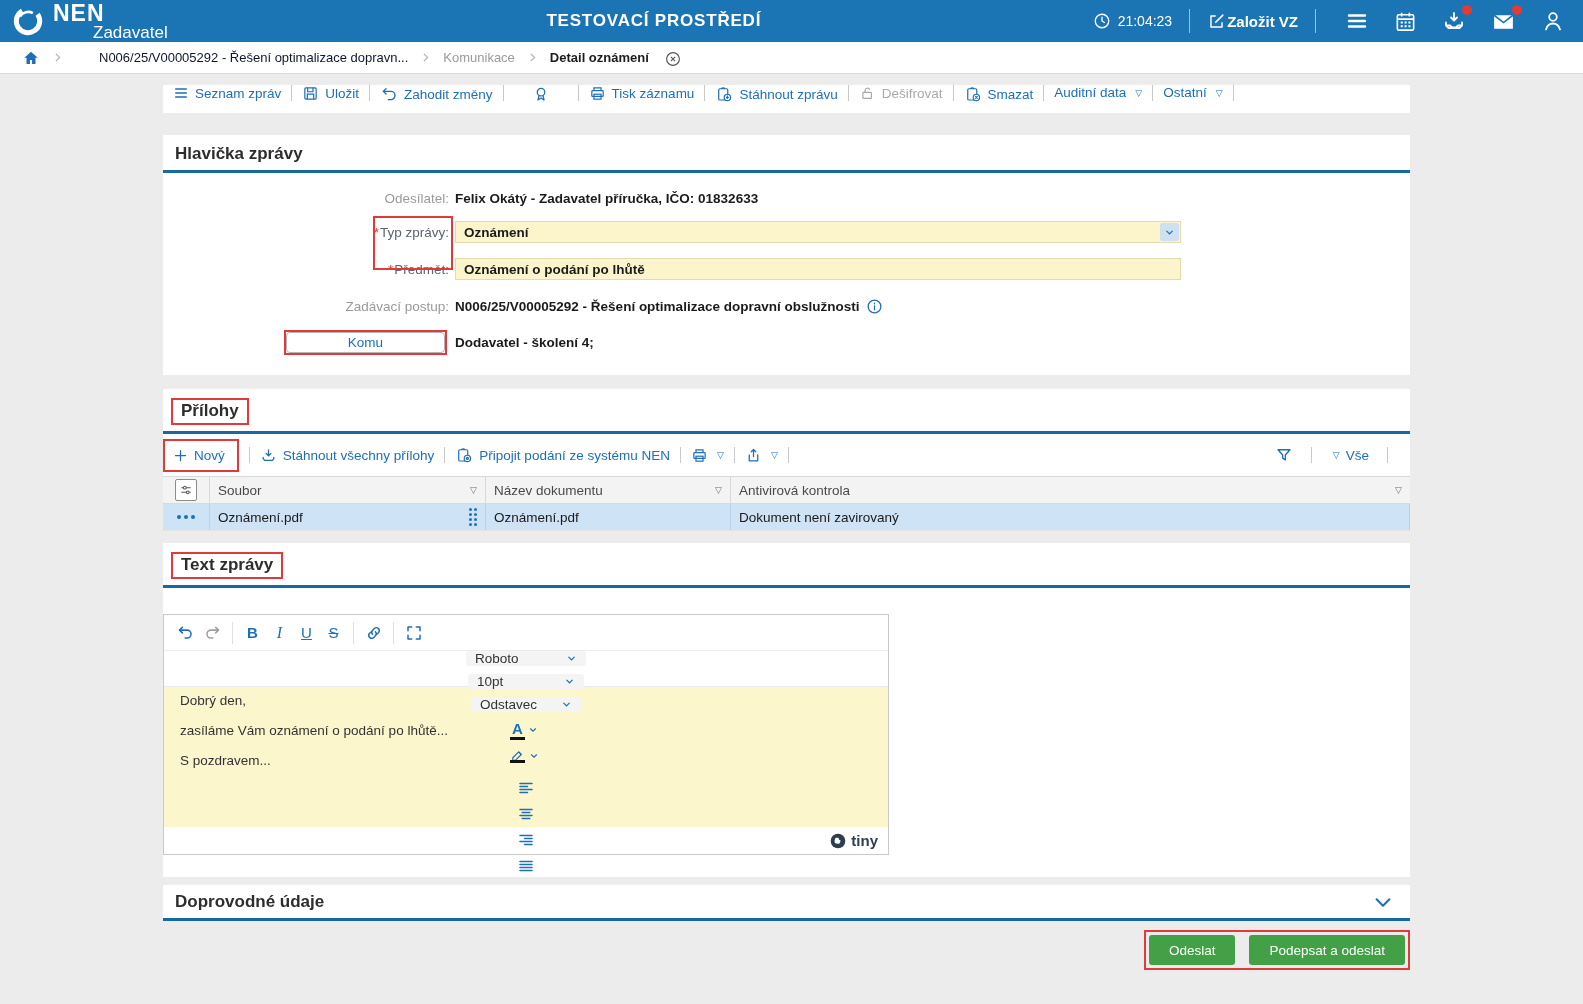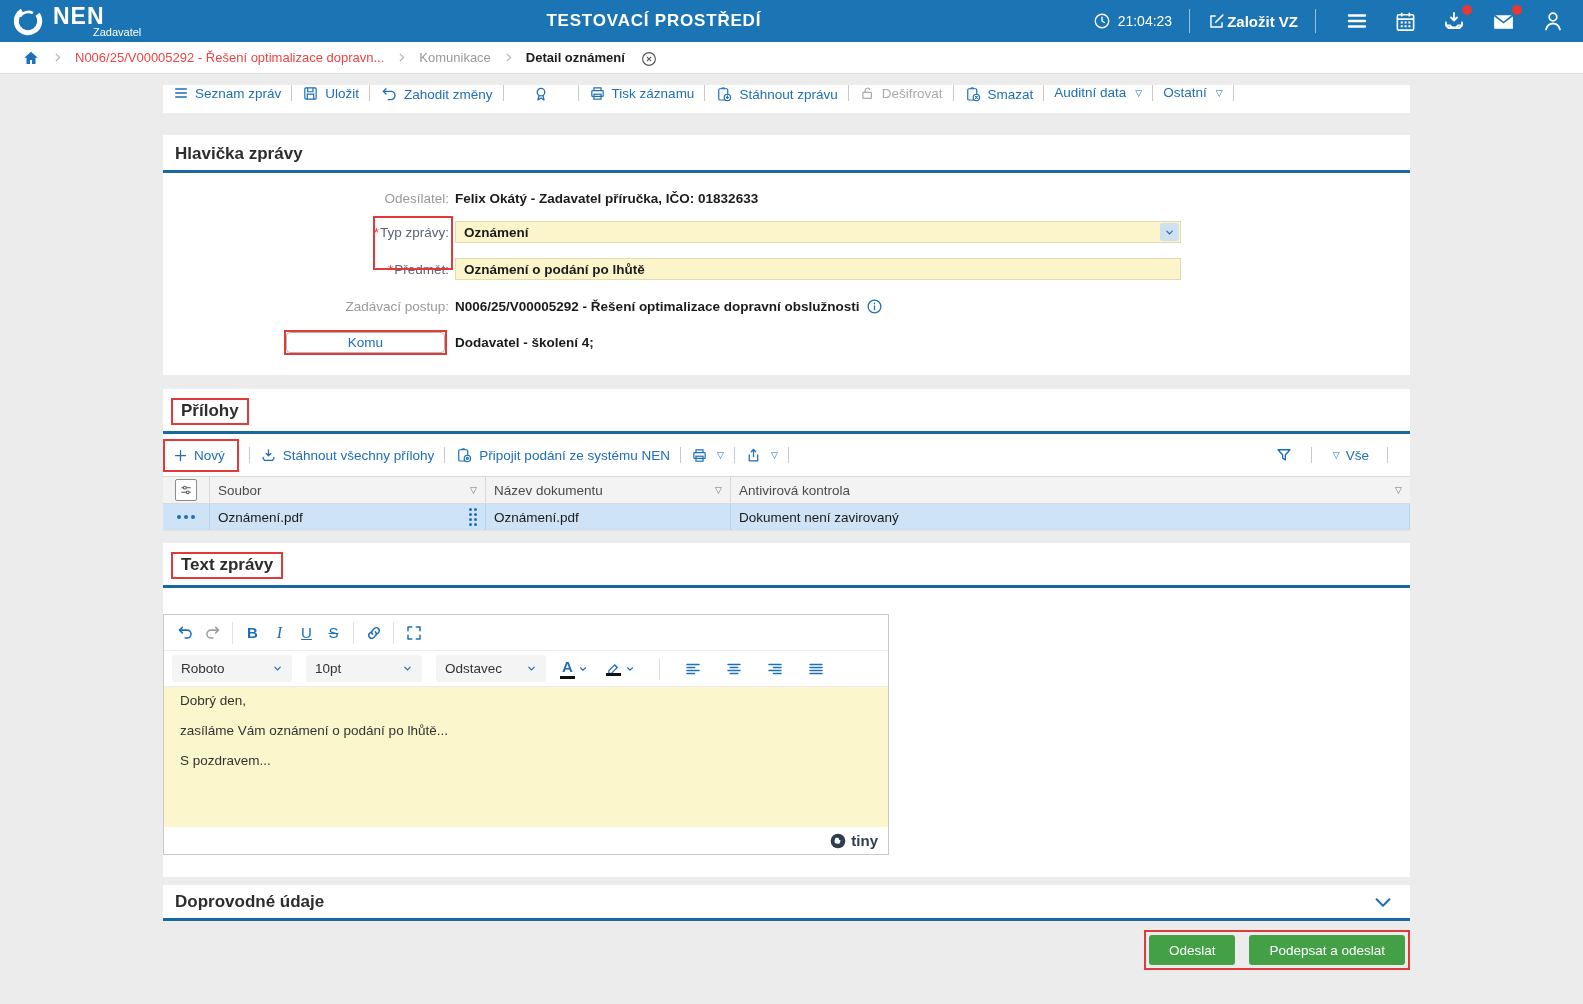--- a/index.html
+++ b/index.html
@@ -10,33 +10,33 @@
     font-size:13.5px; color:#222; overflow:hidden;
   }
   .icon { display:inline-flex; align-items:center; justify-content:center; flex:none; }
   .icon svg { display:block; }
 
   
   .topbar { height:42px; background:#1b74b4; color:#fff; display:flex; align-items:center; padding:0 18px 0 10px; }
   .brand { display:flex; align-items:center; gap:7px; width:205px; }
   .brand-text { display:flex; flex-direction:column; line-height:1; }
   .brand-name { font-size:23px; font-weight:bold; letter-spacing:1px; }
-  .brand-sub { font-size:11px; margin-left:40px; margin-top:-1px; }
+  .brand-sub { font-size:17px; margin-left:40px; margin-top:-1px; }
   .env-title { flex:1; text-align:center; font-size:17px; font-weight:bold; letter-spacing:.8px; }
   .tb-right { display:flex; align-items:center; gap:13px; }
   .tb-time { display:flex; align-items:center; gap:7px; font-size:14px; }
   .tb-sep { width:1px; height:24px; background:rgba(255,255,255,.55); margin:0 4px; }
   .tb-create { display:flex; align-items:center; gap:1px; font-size:15px; font-weight:bold; cursor:pointer; }
   .tb-iconbtn { position:relative; cursor:pointer; display:inline-flex; margin-left:12px; }
   .badge-dot { position:absolute; top:-4px; right:-6px; width:10px; height:10px; border-radius:50%; background:#e53935; }
 
   
   .breadcrumb { height:32px; background:#fff; border-bottom:1px solid #dcdcdc; display:flex; align-items:center; padding-left:22px; gap:11px; font-size:13px; }
   .crumb-sep { color:#b3b3b3; }
-  .crumb-first { color:#ef4444; cursor:pointer; }
+  .crumb-first { color:#0f172a; cursor:pointer;margin-left:24px; }
   .crumb-mid { color:#9a9a9a; cursor:pointer; }
   .crumb-cur { color:#1c1c1c; font-weight:bold; }
   .crumb-close { color:#555; cursor:pointer; margin-left:4px; margin-top:2px; }
 
   
   .content { width:1247px; margin-left:163px; }
   .panel { background:#fff; }
 
   
   .cmd-toolbar { margin-top:11px; height:28px; display:flex; align-items:flex-start; padding:0 10px; color:#1d6fb8; }
@@ -92,21 +92,21 @@
   .editor-row .f-label { padding-top:8px; }
   .editor { width:726px; border:1px solid #c9c9c9; background:#fff; }
   .ed-tb1 { height:36px; display:flex; align-items:center; padding:0 8px; border-bottom:1px solid #ececec; }
   .ed-btn { width:27px; height:27px; display:flex; align-items:center; justify-content:center; color:#1d6fb8; cursor:pointer; border-radius:3px; font-size:15px; }
   .ed-btn.gray { color:#9e9e9e; }
   .ed-sep { width:1px; height:22px; background:#e0e0e0; margin:0 6px; }
   .fmt-B { font-weight:bold; }
   .fmt-I { font-style:italic; font-family:"Liberation Serif", serif; font-size:16px; }
   .fmt-U { text-decoration:underline; }
   .fmt-S { text-decoration:line-through; }
-  .ed-tb2 { height:36px; display:flex; align-items:center; padding:0 8px; gap:14px; border-bottom:1px solid #ececec; }
+  .ed-tb2 { height:36px; display:flex; align-items:center; padding:0 8px; gap:8px; border-bottom:1px solid #ececec;flex-direction:column; }
   .dd-box { height:27px; background:#f4f4f4; border-radius:3px; display:flex; align-items:center; padding:0 9px; color:#333; cursor:pointer; }
   .dd-box .chev { color:#1d6fb8; margin-left:auto; padding-left:8px; }
   .w-font { width:120px; } .w-size { width:116px; } .w-block { width:110px; }
   .color-tool { display:flex; align-items:center; cursor:pointer; }
   .A-glyph { font-weight:bold; color:#1d6fb8; border-bottom:3px solid #111; line-height:1.15; padding:0 2px; font-size:15px; }
   .tool-chev { color:#1d6fb8; margin:0 4px 0 3px; }
   .pen-wrap { display:flex; flex-direction:column; align-items:center; }
   .pen-bar { width:15px; height:3px; background:#111; margin-top:-1px; }
   .ed-content { height:140px; background:#fcf6cc; padding:6px 16px; color:#333; cursor:text; }
   .ed-content p { margin-bottom:15px; }

